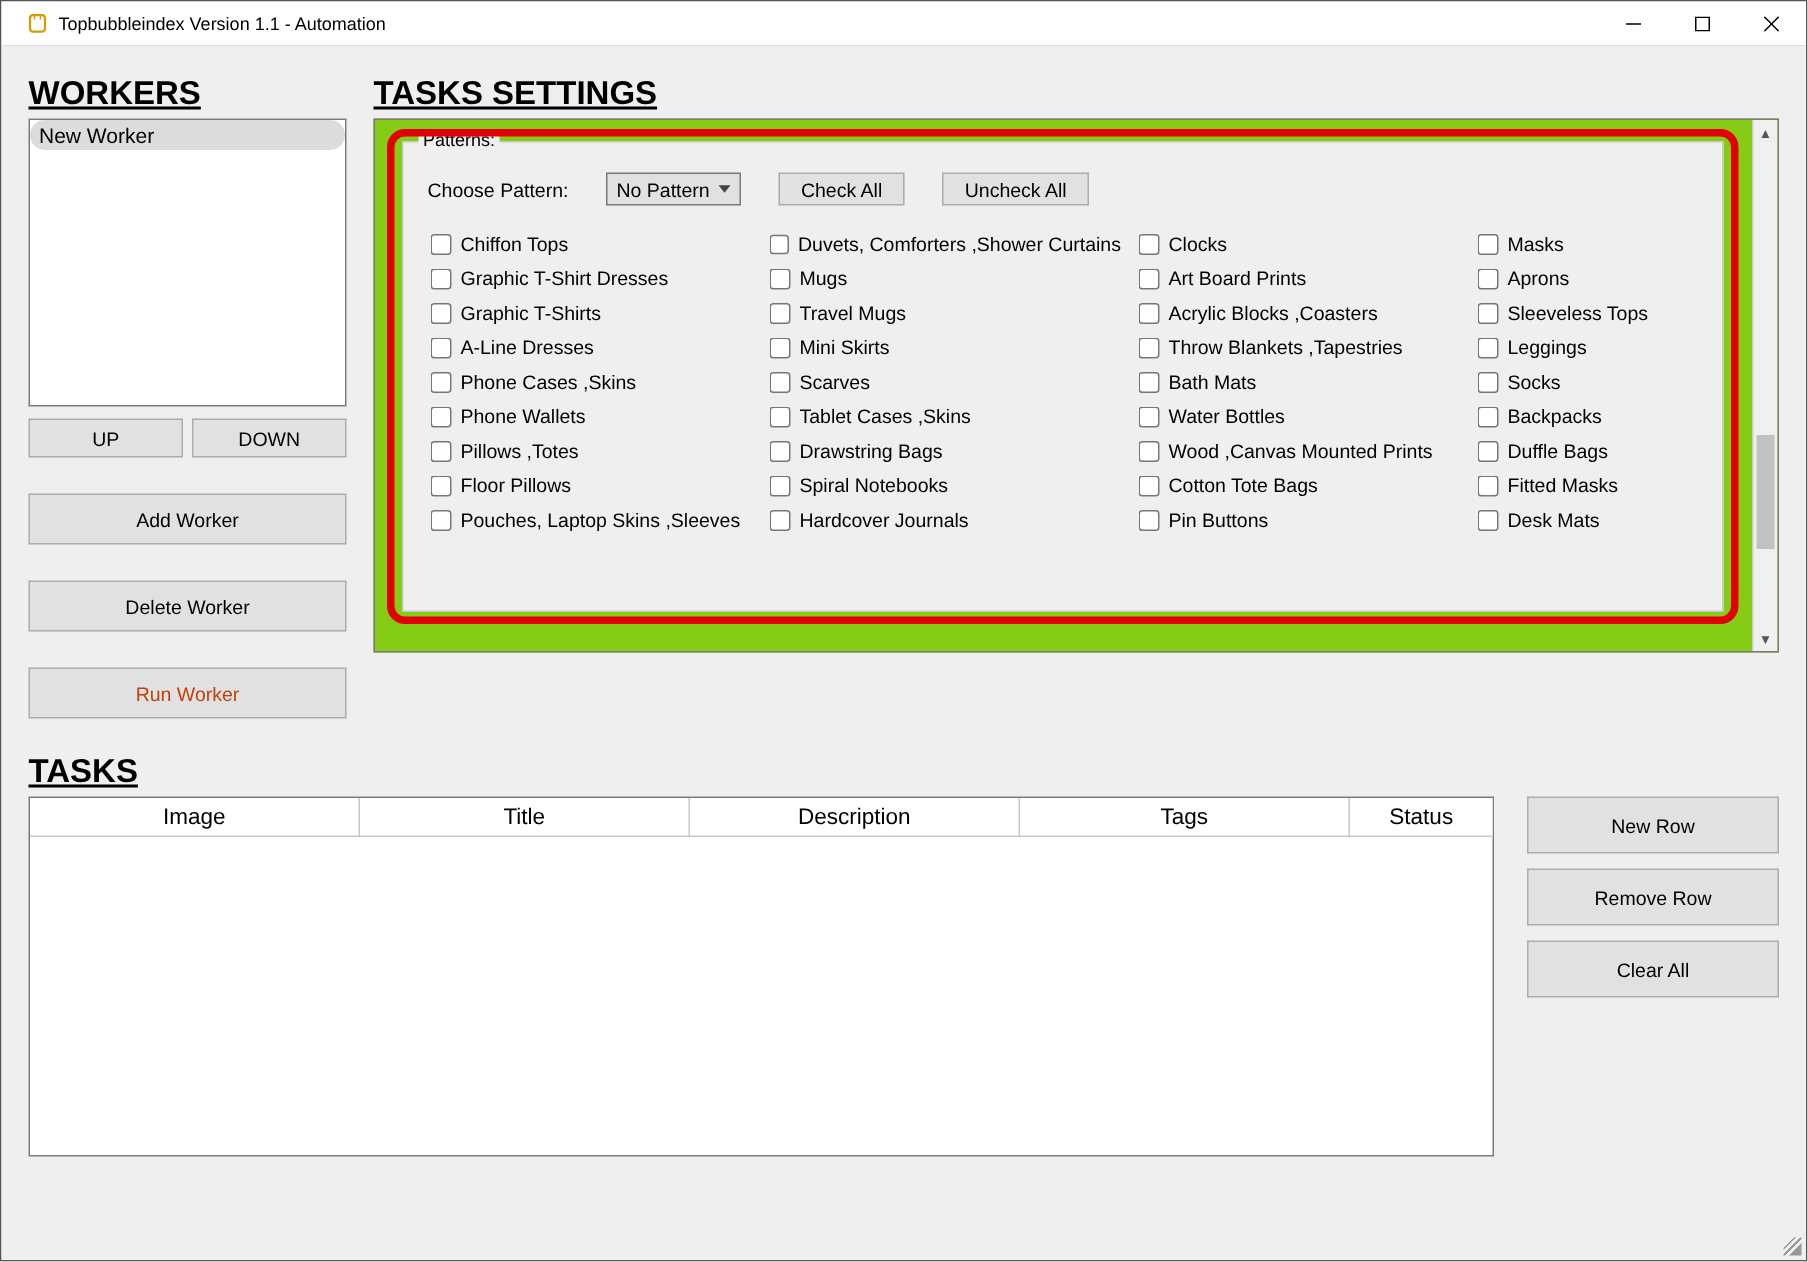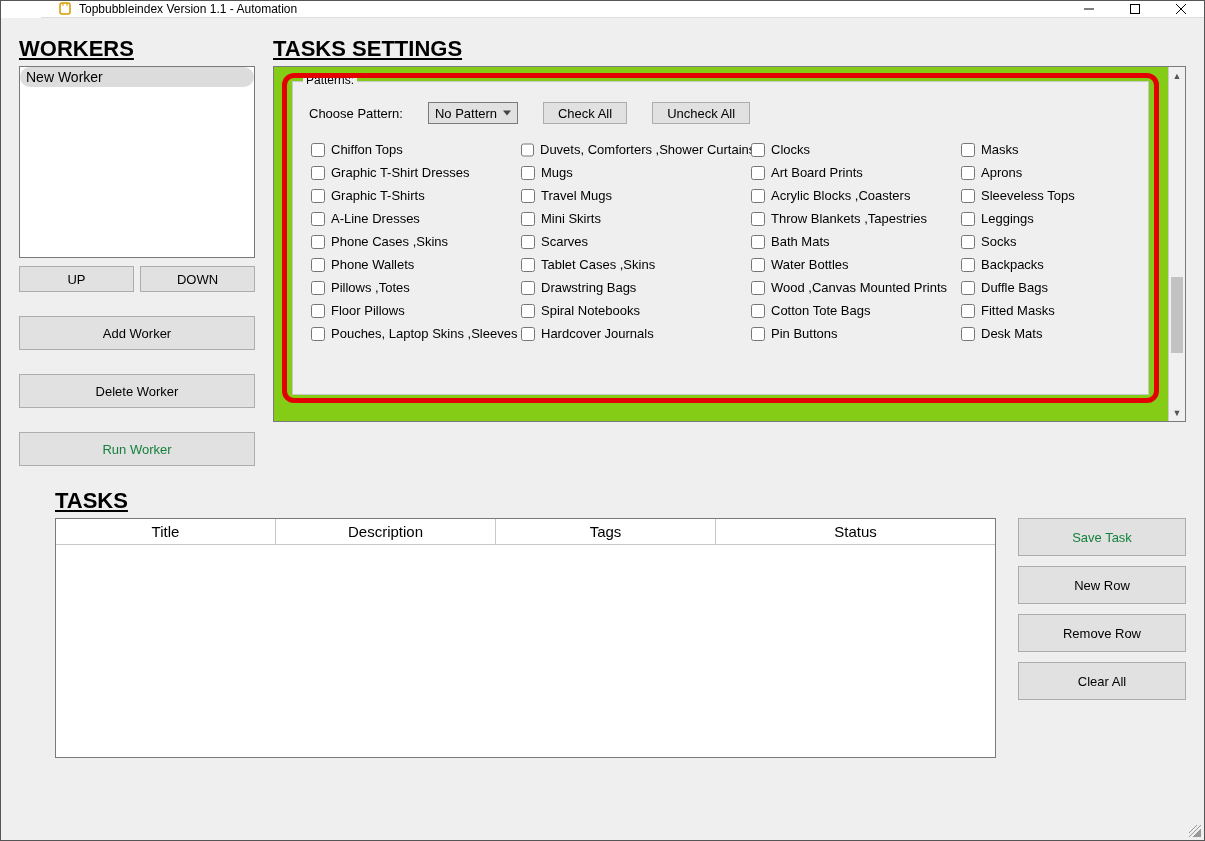--- a/index.html
+++ b/index.html
@@ -16,27 +16,26 @@
   }
   .window {
     width: 1205px;
     height: 841px;
     border: 1px solid #555;
     background: #fff;
     display: flex;
     flex-direction: column;
   }
   .titlebar {
-    height: 17px;
+    height: 30px;
     background: #fff;
     display: flex;
     align-items: center;
     padding-left: 16px;
     border-bottom: 1px solid #ddd;
-    margin-left: 40px;
   }
   .titlebar .appicon {
     width: 16px; height: 16px; margin-right: 6px;
   }
   .titlebar .title {
     flex: 1;
     font-size: 12px;
   }
   .winbtn {
     width: 46px; height: 30px;
@@ -54,42 +53,42 @@
     font-size: 22px;
     font-weight: bold;
     text-decoration: underline;
   }
   .row-top {
     display: flex;
     gap: 18px;
     align-items: flex-start;
   }
   .workers-col {
-    width: 236px;
+    width: 212px;
   }
   .worker-list {
     border: 1px solid #7a7a7a;
     background: #fff;
     height: 192px;
     overflow: auto;
   }
   .worker-list .item {
     background: #dcdcdc;
     padding: 2px 6px;
     font-size: 14px;
     border-radius: 10px;
   }
   .btn {
     background: #e1e1e1;
     border: 1px solid #adadad;
     font-size: 13px;
     cursor: pointer;
     display: flex; align-items: center; justify-content: center;
   }
-  .btn.disabled { color: #15803d; }
+  .btn.disabled { color: #c2410c; }
   .btn-row { display: flex; gap: 6px; margin-top: 8px; align-items: center; }
   .btn-half { flex:1; height:26px; }
   .btn-full { width: 100%; height:34px; margin-top: 24px; text-align: right; }
   .settings-col {
     flex: 1;
     position: relative;
   }
   .settings-panel {
     border: 1px solid #7a7a7a;
     background: #84cc16;
@@ -151,37 +150,37 @@
     content:""; position:absolute; right:6px; top:50%; width:0;height:0;
     border-left:4px solid transparent;border-right:4px solid transparent;border-top:5px solid #444;
     transform:translateY(-50%);
   }
   .smallbtn {
     height:22px; padding:0 14px;
   }
   .checkgrid {
     display: grid;
     grid-template-columns: 210px 230px 210px 170px;
-    gap: 8px 0;
+    gap: 8px 16px;
     padding: 12px 12px 6px 18px;
   }
   .chk {
     display: flex;
     align-items: center;
     gap: 6px;
     font-size: 13px;
     white-space: nowrap;
   }
   .chk input { width:14px; height:14px; margin:0; accent-color:#555;}
   .tasks-section {
     margin-top: 22px;
     display: flex;
     gap: 22px;
   }
-  .tasks-main { flex: 1; margin-left: 36px; }
+  .tasks-main { flex: 1; }
   .tasks-table {
     border: 1px solid #7a7a7a;
     background:#fff;
     height: 240px;
   }
   .thead {
     display:flex;
   }
   .thead .th {
     border-right:1px solid #c8c8c8;
@@ -435,30 +434,30 @@
           </div>
         </div>
       </div>
     </div>
 
     <div class="tasks-section">
       <div class="tasks-main">
         <h2>TASKS</h2>
         <div class="tasks-table">
           <div class="thead">
+            <div class="th" style="width:220px">Image</div>
             <div class="th" style="width:220px">Title</div>
             <div class="th" style="width:220px">Description</div>
             <div class="th" style="width:220px">Tags</div>
             <div class="th" style="flex:1;border-right:none">Status</div>
           </div>
         </div>
       </div>
       <div class="tasks-side">
         <div style="height:28px"></div>
-        <button class="btn disabled">Save Task</button>
         <button class="btn">New Row</button>
         <button class="btn">Remove Row</button>
         <button class="btn">Clear All</button>
       </div>
     </div>
 
     <div class="resize-grip"></div>
   </div>
 </div>
 

